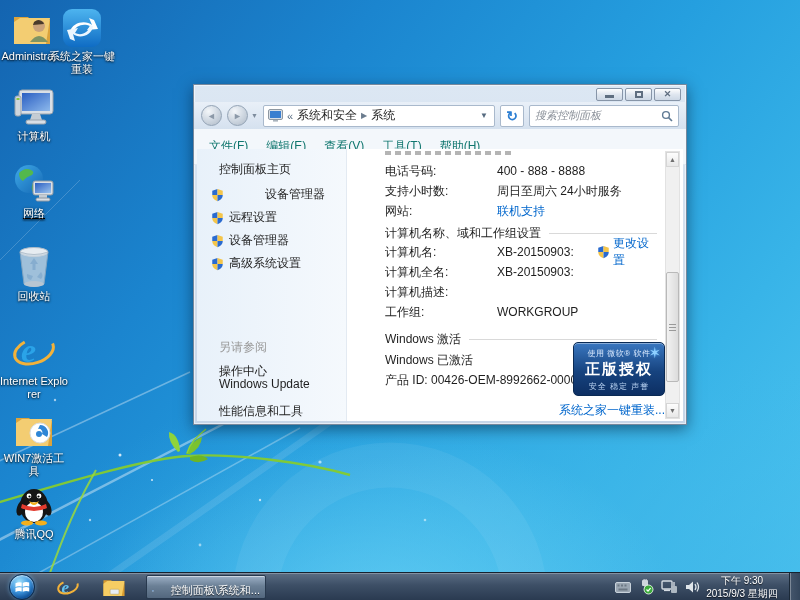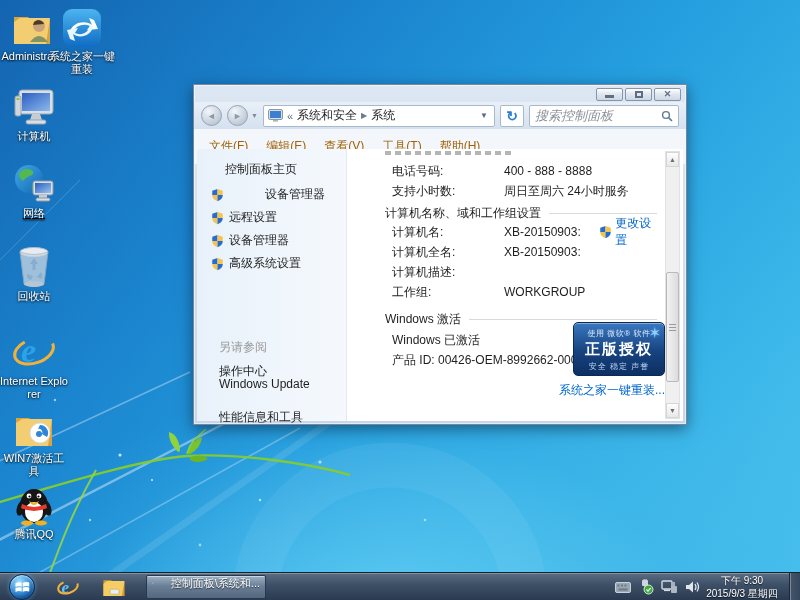--- a/index.html
+++ b/index.html
@@ -38,37 +38,37 @@
   .navdrop { font-size:7px; color:#7d8c9d; margin-left:-2px; }
   .addr { flex:1; height:22px; background:#fff; border:1px solid #a9b9cc; border-radius:2px;
           display:flex; align-items:center; gap:4px; padding:0 4px; font-size:12px; color:#1e1e1e; }
   .addr .sep { color:#6b7c8e; font-size:8px; }
   .addr .ovf { color:#55platform6; color:#566b80; font-size:11px; }
   .addr .ddl { margin-left:auto; font-size:8px; color:#566b80; padding:0 2px; }
   .refresh { width:24px; height:22px; background:#fff; border:1px solid #a9b9cc; border-radius:2px;
              display:flex; align-items:center; justify-content:center; color:#2d7fd3; font-weight:bold; font-size:14px; }
   .search { width:150px; height:22px; background:#fff; border:1px solid #a9b9cc; border-radius:2px;
             display:flex; align-items:center; padding:0 5px; }
-  .search input { flex:1; border:none; outline:none; font-size:13px; font-style:italic; color:#333; min-width:0; font-family:Liberation Serif, serif;}
+  .search input { flex:1; border:none; outline:none; font-size:11px; font-style:italic; color:#333; min-width:0; font-family:Liberation Mono, monospace;}
   .search input::placeholder { color:#8a9099; font-style:italic; }
 
-  .menubar { height:36px; background:#f3f7fb; border-bottom:1px solid #e0e7f0; display:flex; align-items:center; padding-left:6px; font-size:12px; color:#a16207; }
+  .menubar { height:36px; background:#f3f7fb; border-bottom:1px solid #e0e7f0; display:flex; align-items:center; padding-left:6px; font-size:12px; color:#0f766e; }
   .menu-item { padding:2px 9px; }
 
   .winbody { position:absolute; left:3px; right:3px; top:64px; bottom:3px; background:#fff; display:flex; }
   .sidebar { width:150px; background:linear-gradient(90deg,#e8f1fa,#f5f9fd); border-right:1px solid #e3eaf2; position:relative; font-size:12px; }
-  .sb-home { position:absolute; left:28px; top:12px; color:#1e1e1e;text-align:right; }
+  .sb-home { position:absolute; left:22px; top:12px; color:#1e1e1e;text-align:right; }
   .sb-task { position:absolute; left:14px; display:flex; align-items:center; gap:5px; color:#1e1e1e; }
   .sb-gray { position:absolute; left:22px; color:#9a9a9a; }
   .sb-link { position:absolute; left:22px; color:#1e1e1e; }
 
   .main { flex:1; position:relative; font-size:12px; color:#1e1e1e; padding:0 26px 0 38px; }
   .remnant { margin:2px 0 6px 0; width:128px; height:4px;
              background:repeating-linear-gradient(90deg,#777 0 6px, transparent 6px 10px); opacity:.55; }
-  .crow { display:flex; align-items:center; height:20px;margin-left:7px; }
+  .crow { display:flex; align-items:center; height:20px; }
   .crow .lbl { width:112px; flex:none; }
   .link { color:#0066cc; cursor:pointer; }
   .sect { display:flex; align-items:center; gap:8px; margin-top:3px; height:18px; }
   .sect .rule { flex:1; border-top:1px solid #d9d9d9; }
   .act { position:relative; }
   .shield { width:13px; height:14px; flex:none; }
   .badge { position:absolute; right:-8px; top:12px; width:92px; height:54px; border-radius:5px;
            background:linear-gradient(#3a77c0,#16437f 55%,#0d2f63); border:1px solid #0a2a54;
            color:#fff; text-align:center; padding-top:5px; box-shadow:inset 0 1px 0 rgba(255,255,255,.4); }
   .badge .l1 { font-size:8px; letter-spacing:.5px; color:#dcebff; }
@@ -88,21 +88,21 @@
   .taskbar { position:absolute; left:0; bottom:0; width:800px; height:28px;
              background:linear-gradient(#5b6d83,#3d4f66 45%,#2a3a50);
              border-top:1px solid #16222f; box-shadow:inset 0 1px 0 rgba(255,255,255,.25); }
   .orb { position:absolute; left:9px; top:1px; width:26px; height:26px; border-radius:50%;
          background:radial-gradient(circle at 38% 28%, #9fe0fa, #3e97e0 45%, #0d4e96 75%, #06305f);
          border:1px solid #0b2c50; box-shadow:inset 0 1px 2px rgba(255,255,255,.7), 0 0 4px rgba(120,200,255,.5);
          display:flex; align-items:center; justify-content:center; }
   .tb-ico { position:absolute; top:3px; width:24px; height:22px; display:flex; align-items:center; justify-content:center; }
   .task-btn { position:absolute; left:146px; top:2px; width:120px; height:24px; border:1px solid #28394e; border-radius:2px;
               background:linear-gradient(#9db0c6,#6b8096 45%,#53677e); box-shadow:inset 0 1px 0 rgba(255,255,255,.5);
-              display:flex; align-items:flex-start; gap:17px; padding:0 5px; color:#fff; font-size:11px;
+              display:flex; align-items:flex-end; gap:17px; padding:0 5px; color:#fff; font-size:11px;
               text-shadow:0 1px 1px rgba(0,0,0,.7); white-space:nowrap; overflow:hidden; }
   .tray { position:absolute; right:100px; top:0; height:28px; display:flex; align-items:center; gap:7px; }
   .clock { position:absolute; right:16px; top:1px; width:84px; height:26px; color:#fff; font-size:10px;
            line-height:13px; text-align:center; text-shadow:0 1px 1px rgba(0,0,0,.7); }
   .showdesk { position:absolute; right:0; top:0; width:11px; height:28px;
               background:linear-gradient(90deg,#45566c,#34465c); border-left:1px solid #1b2938;
               box-shadow:inset 1px 0 0 rgba(255,255,255,.3); }
 </style>
 </head>
 <body>
@@ -359,33 +359,37 @@
               <path fill="#f4c54a" d="M7 1l6 2v5H7z"></path>
             <path fill="#f4c54a" d="M1 8c0 4 3 6 6 7V8z"></path>
               <path fill="#2a6bd0" d="M13 8c0 4-3 6-6 7V8z"></path>
           </svg>
           <span>高级系统设置</span>
         </div>
 
         <div class="sb-gray" style="top:190px;">另请参阅</div>
         <div class="sb-link" style="top:214px;">操作中心</div>
         <div class="sb-link" style="top:228px;">Windows Update</div>
-        <div class="sb-link" style="top:260px;">性能信息和工具</div>
+        <div class="sb-link" style="top:254px;">性能信息和工具</div>
       </div>
 
       <div class="main">
         <div class="remnant"></div>
 
         <div class="crow">
           <span class="lbl">电话号码:</span>
           <span>400 - 888 - 8888</span>
         </div>
         <div class="crow">
           <span class="lbl">支持小时数:</span>
           <span>周日至周六  24小时服务</span>
+        </div>
+        <div class="crow">
+          <span class="lbl">网站:</span>
+          <span class="link">联机支持</span>
         </div>
 
         <div class="sect">
           <span>计算机名称、域和工作组设置</span>
           <div class="rule"></div>
         </div>
 
         <div class="crow">
           <span class="lbl">计算机名:</span>
           <span style="width:100px;">XB-20150903:</span>

